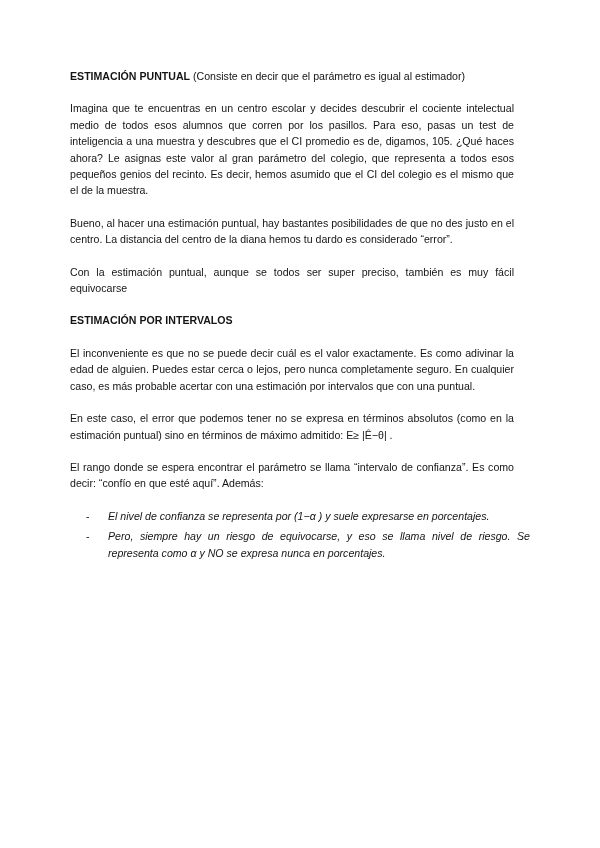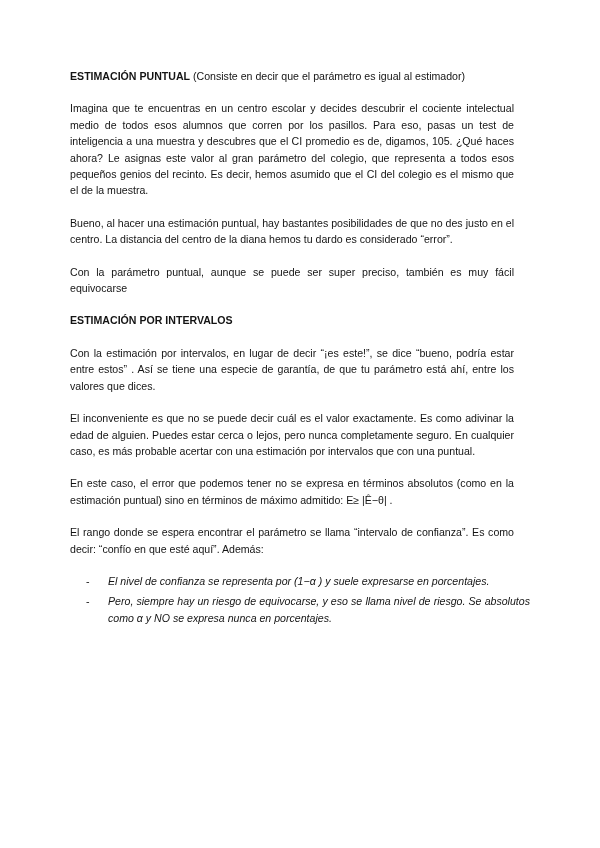--- a/index.html
+++ b/index.html
@@ -56,41 +56,40 @@
 
   <p class="heading-line">
     <span class="bold">ESTIMACIÓN PUNTUAL</span><span> (Consiste en decir que el parámetro es igual al estimador)</span>
   </p>
 
   <p class="para">Imagina que te encuentras en un centro escolar y decides descubrir el cociente intelectual medio de todos esos alumnos que corren por los pasillos. Para eso, pasas un test de inteligencia a una muestra y descubres que el CI promedio es de, digamos, 105. ¿Qué haces ahora? Le asignas este valor al gran parámetro del colegio, que representa a todos esos pequeños genios del recinto. Es decir, hemos asumido que el CI del colegio es el mismo que el de la muestra.</p>
 
   <p class="para">Bueno, al hacer una estimación puntual, hay bastantes posibilidades de que no des justo en el centro. La distancia del centro de la diana hemos tu dardo es considerado “error”.</p>
 
 
-  <p class="para">Con la parámetro puntual, aunque se puede ser super preciso, también es muy fácil equivocarse</p>
+  <p class="para">Con la estimación puntual, aunque se todos ser super preciso, también es muy fácil equivocarse</p>
 
   <p class="heading-line bold">
     <span>ESTIMACIÓN POR INTERVALOS</span>
   </p>
 
-  <p class="para">Con la estimación por intervalos, en lugar de decir “¡es este!”, se dice “bueno, podría estar entre estos” . Así se tiene una especie de garantía, de que tu parámetro está ahí, entre los valores que dices.</p>
 
   <p class="para">El inconveniente es que no se puede decir cuál es el valor exactamente. Es como adivinar la edad de alguien. Puedes estar cerca o lejos, pero nunca completamente seguro. En cualquier caso, es más probable acertar con una estimación por intervalos que con una puntual.</p>
 
   <p class="para">En este caso, el error que podemos tener no se expresa en términos absolutos (como en la estimación puntual) sino en términos de máximo admitido: E≥ |Ê−θ| .</p>
 
   <p class="para">El rango donde se espera encontrar el parámetro se llama “intervalo de confianza”. Es como decir: “confío en que esté aquí”. Además:</p>
 
   <div class="bullet-list">
 
     <div class="bullet-item">
       <span class="bullet-marker">-</span>
       <span class="bullet-text">El nivel de confianza se representa por (1−α ) y suele expresarse en porcentajes.</span>
     </div>
 
     <div class="bullet-item">
       <span class="bullet-marker">-</span>
-      <span class="bullet-text">Pero, siempre hay un riesgo de equivocarse, y eso se llama nivel de riesgo. Se absolutos como α y NO se expresa nunca en porcentajes.</span>
+      <span class="bullet-text">Pero, siempre hay un riesgo de equivocarse, y eso se llama nivel de riesgo. Se representa como α y NO se expresa nunca en porcentajes.</span>
     </div>
 
   </div>
 
 </div>
 
 </body></html>

